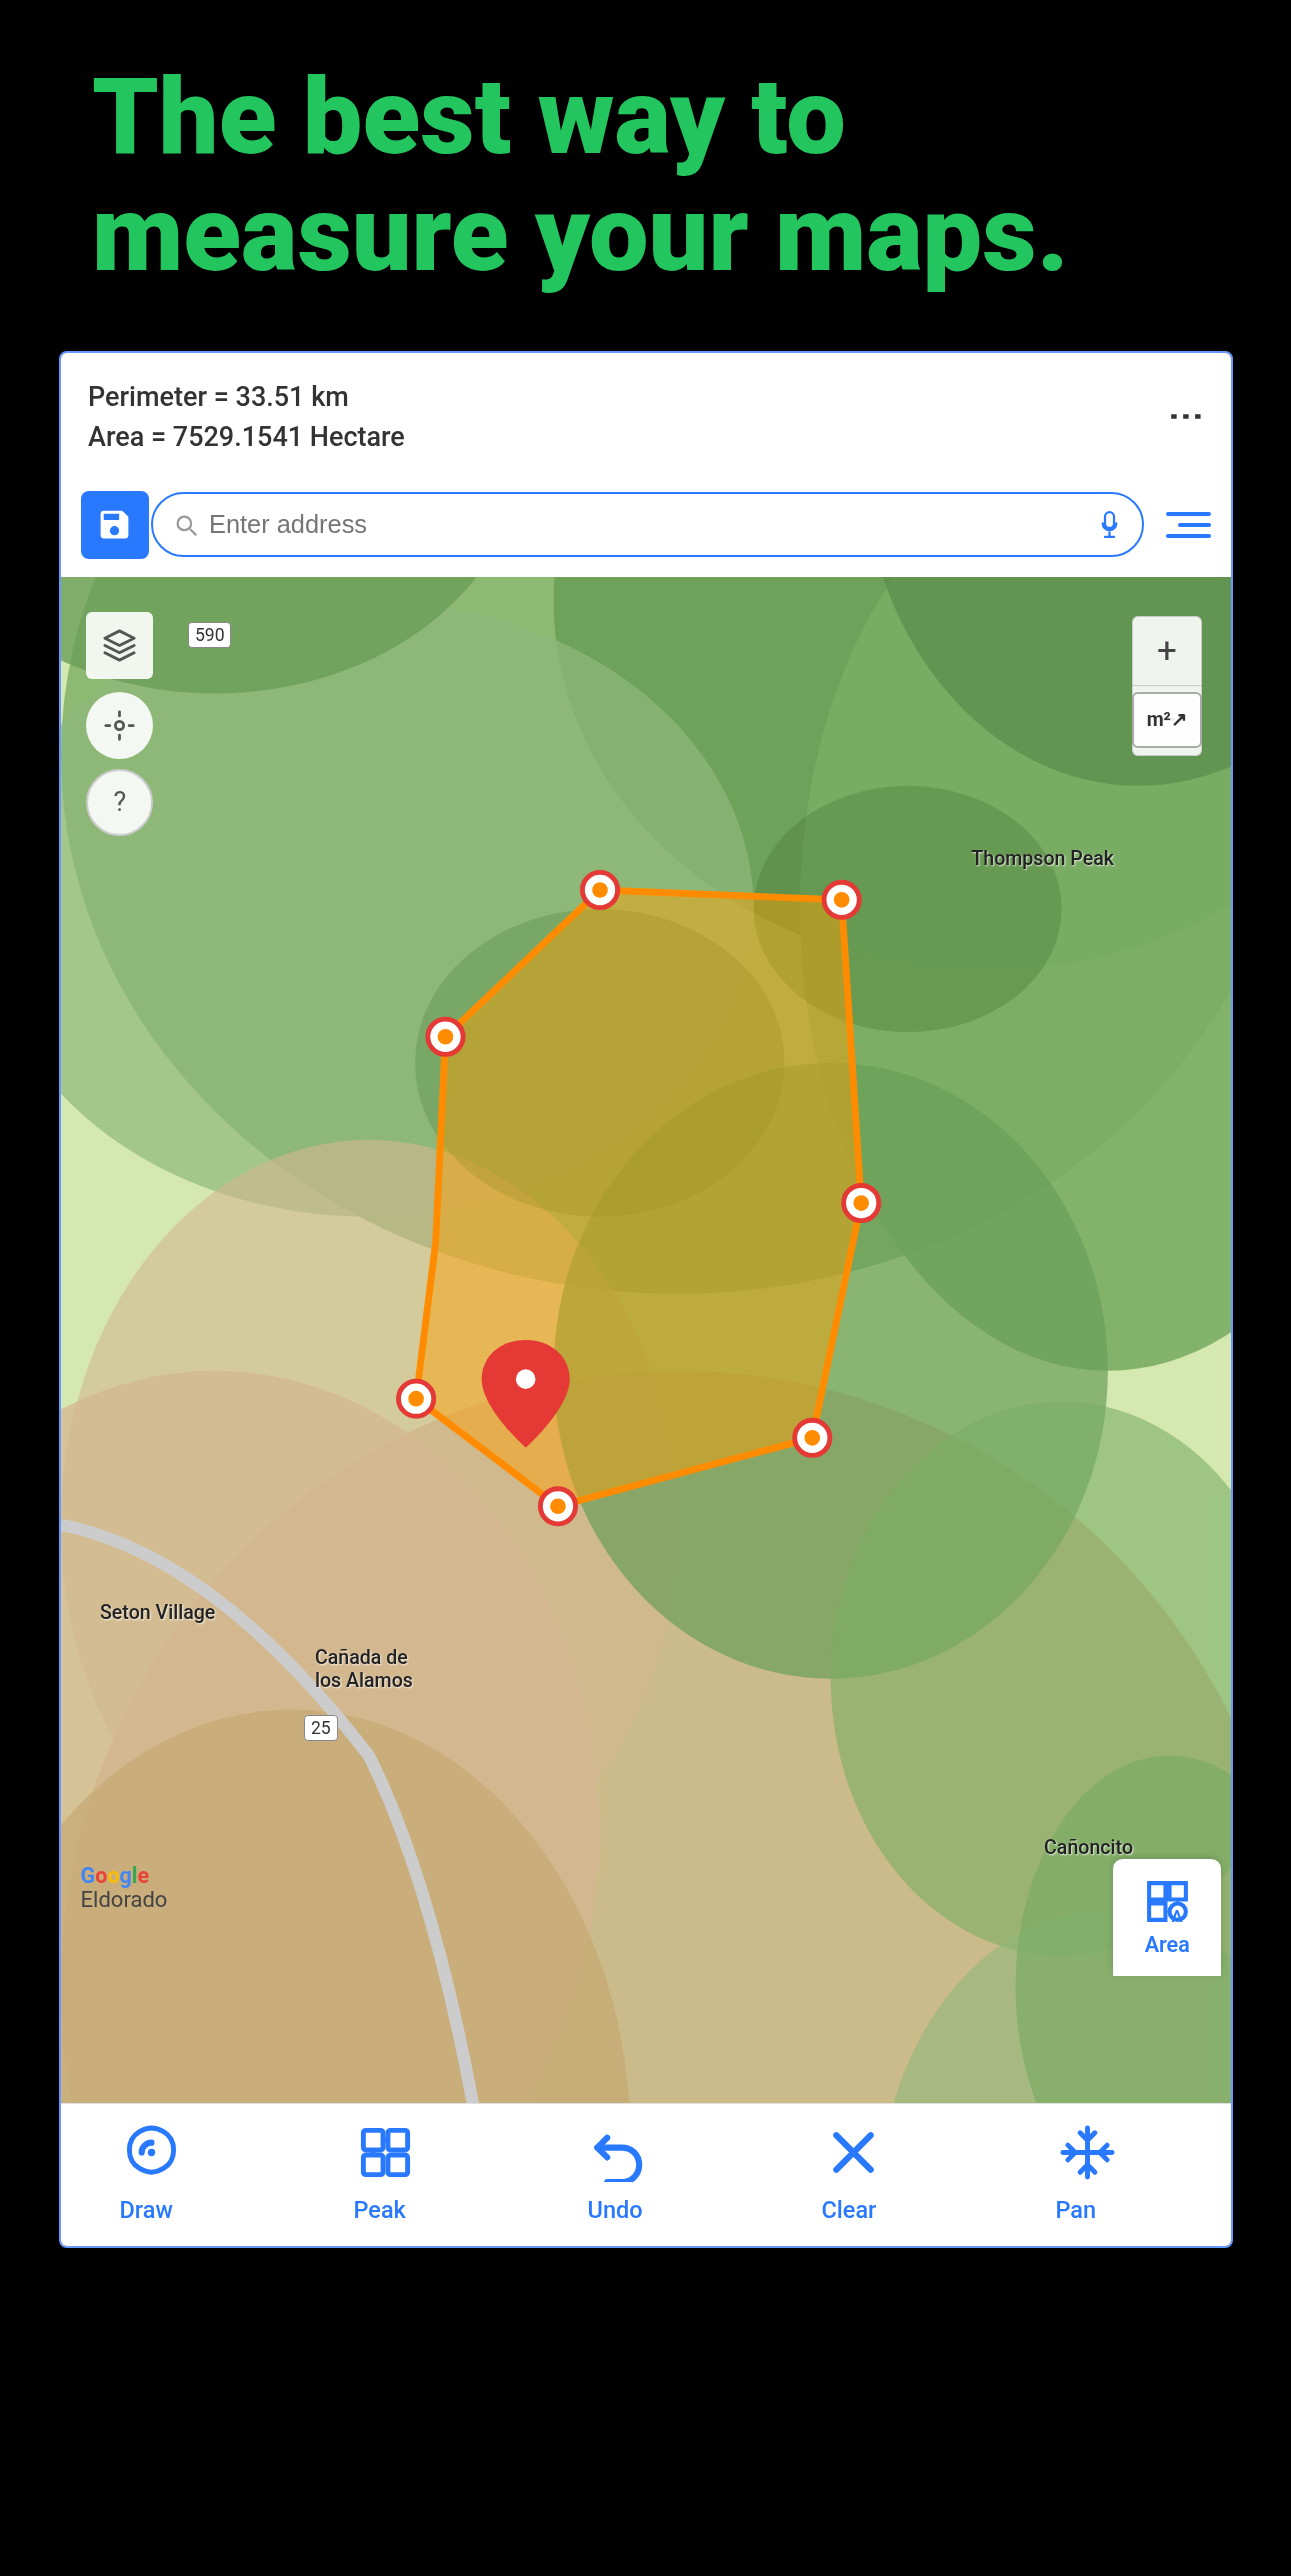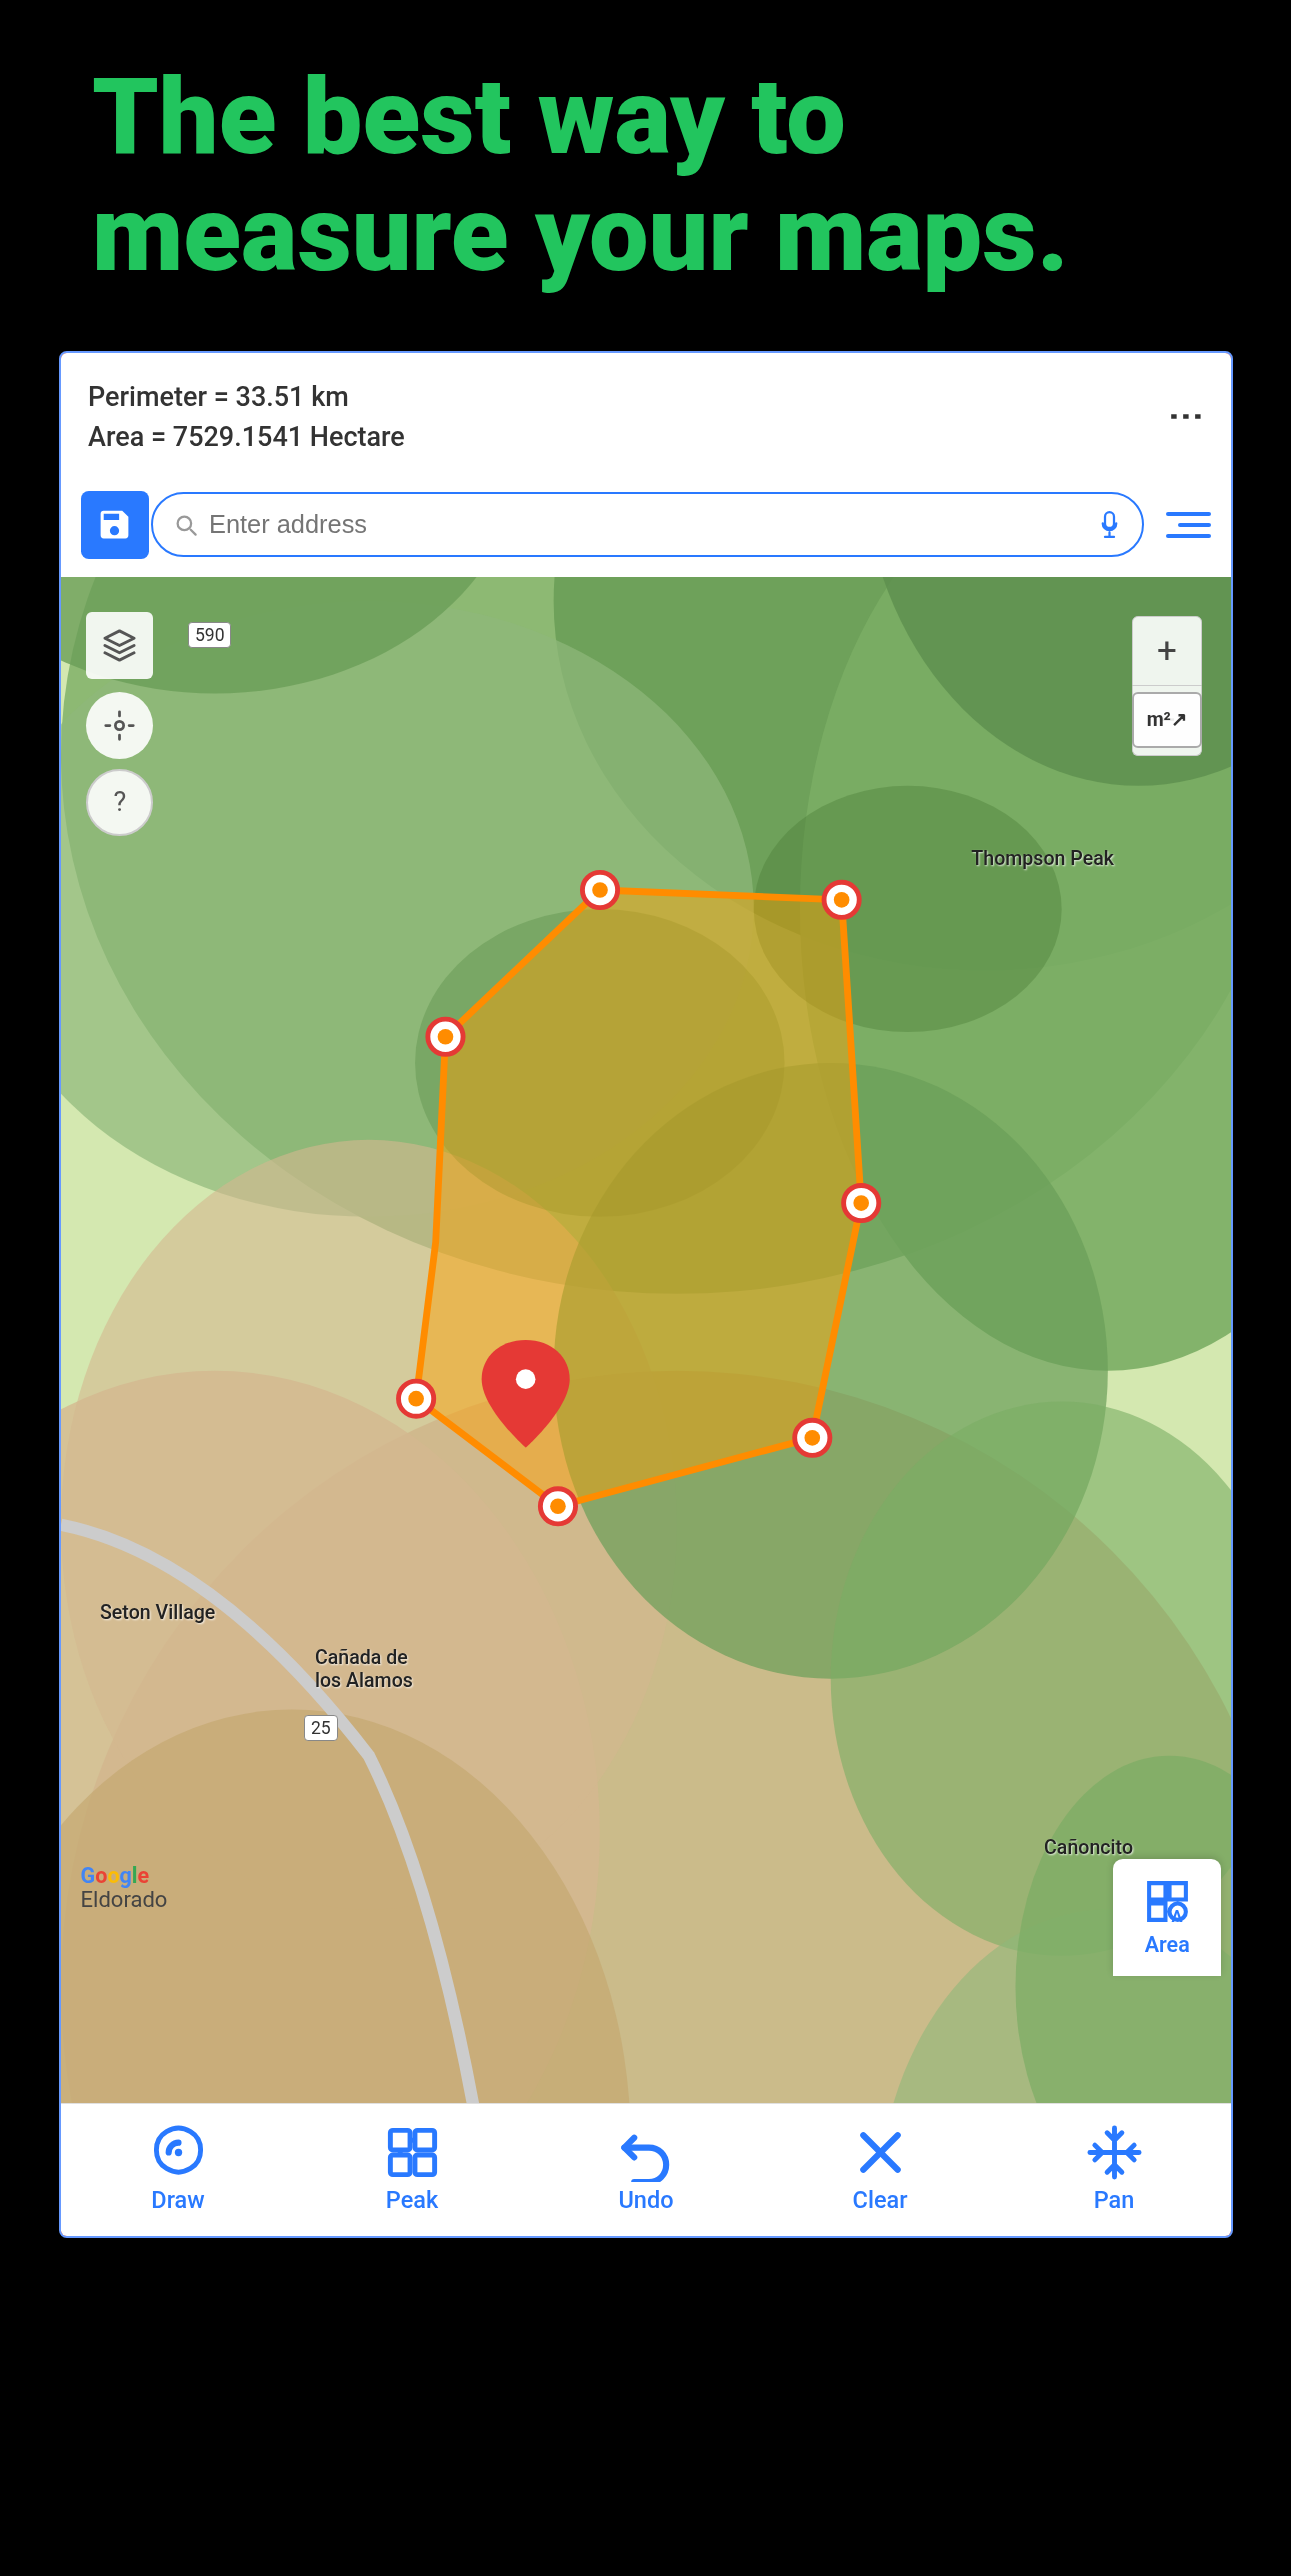--- a/index.html
+++ b/index.html
@@ -257,22 +257,21 @@
       display: flex;
       align-items: center;
       justify-content: space-around;
       background: #fff;
       padding: 17.6px 0 21.5px 0;
       border-top: 1px solid #e0e0e0;
     }
     .toolbar-item {
       display: flex;
       flex-direction: column;
-      align-items: center;
-      gap: 2px;
+      gap: 12px;
       min-width: 117px;
     }
     .toolbar-icon {
       width: 63px;
       height: 63px;
       display: flex;
       align-items: center;
       justify-content: center;
     }
     .toolbar-label {

